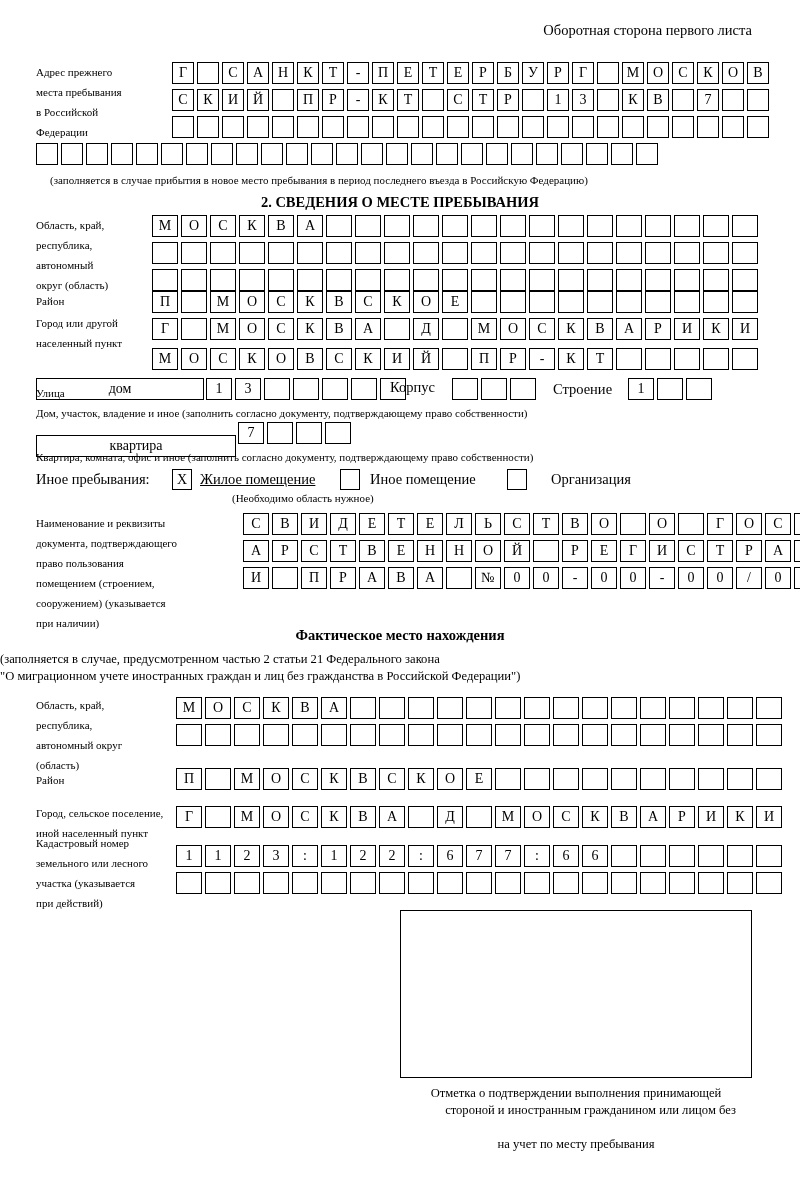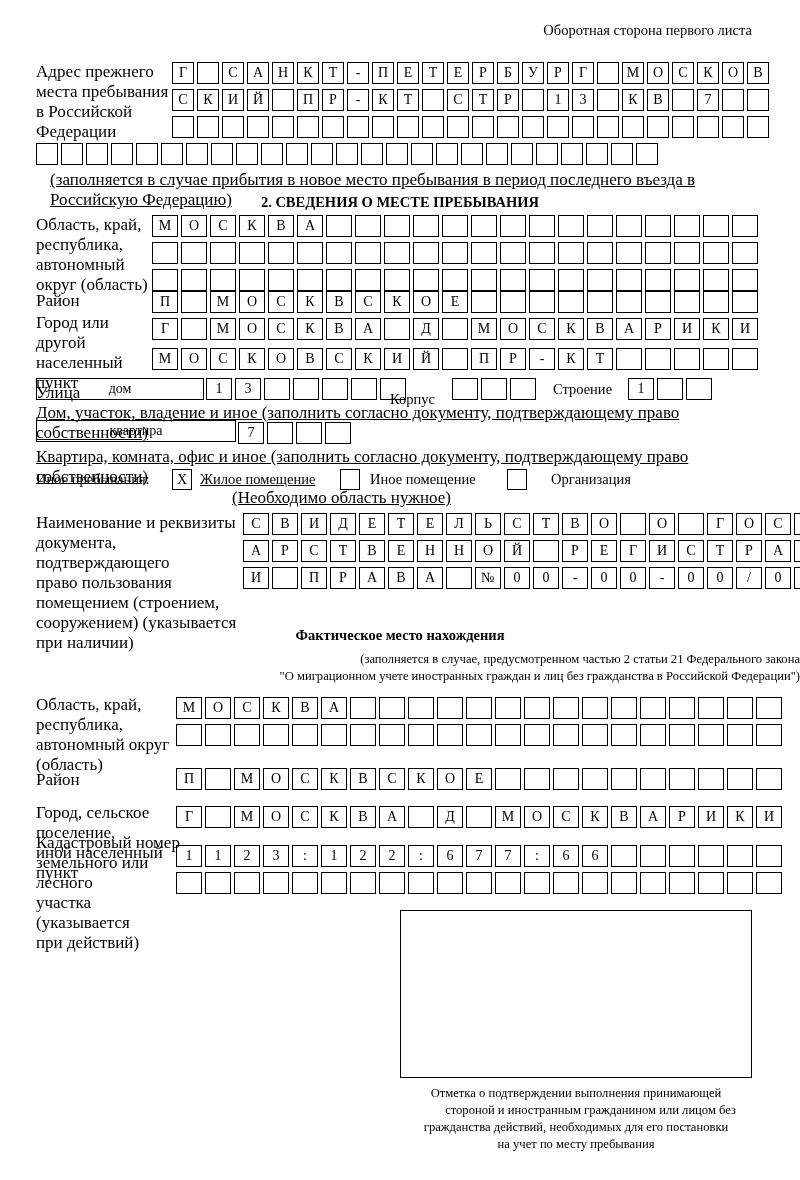--- a/index.html
+++ b/index.html
@@ -22,39 +22,38 @@
   }
   .hdr-right {
     position: absolute;
     top: 22px;
     right: 48px;
     font-size: 14.5px;
     white-space: nowrap;
   }
   .lbl {
     position: absolute;
-    font-size: 17px;
+    font-size: 11px;
     line-height: 20px;
     white-space: pre-line;
   }
   .lbl.small {
-    font-size: 17px;
-    text-decoration: underline;
+    font-size: 11px;
   }
   .center-title {
     position: absolute;
     width: 100%;
     text-align: center;
     font-weight: bold;
     font-size: 14.5px;
   }
   .center-note {
     position: absolute;
     width: 100%;
-    text-align: right;
+    text-align: left;
     font-size: 12.6px;
     line-height: 17px;
   }
   .cells {
     position: absolute;
     display: flex;
   }
   .cell {
     width: 26px;
     height: 22px;
@@ -381,36 +380,36 @@
   <div class="boxlabel" style="left:36px; top:378px; width:168px;">дом</div>
   <div class="cells" id="s2-house" style="left:206px; top:378px;">
       <div class="cell">1</div>
       <div class="cell">3</div>
       <div class="cell"></div>
       <div class="cell"></div>
       <div class="cell"></div>
       <div class="cell"></div>
       <div class="cell"></div>
     </div>
-  <div class="inlinetext" style="left:390px; top:388px;">Корпус</div>
+  <div class="inlinetext" style="left:390px; top:376px;">Корпус</div>
   <div class="cells" id="s2-korpus" style="left:452px; top:378px;">
       <div class="cell"></div>
       <div class="cell"></div>
       <div class="cell"></div>
     </div>
   <div class="inlinetext" style="left:553px; top:378px;">Строение</div>
   <div class="cells" id="s2-stroenie" style="left:628px; top:378px;">
       <div class="cell">1</div>
       <div class="cell"></div>
       <div class="cell"></div>
     </div>
 
   <div class="lbl small" style="left:36px; top:403px; width:740px;">Дом, участок, владение и иное (заполнить согласно документу, подтверждающему право собственности)</div>
 
-  <div class="boxlabel" style="left:36px; top:420px; width:200px;">квартира</div>
+  <div class="boxlabel" style="left:36px; top:435px; width:200px;">квартира</div>
   <div class="cells" id="s2-flat" style="left:238px; top:422px;">
       <div class="cell">7</div>
       <div class="cell"></div>
       <div class="cell"></div>
       <div class="cell"></div>
     </div>
   <div class="lbl small" style="left:36px; top:447px; width:740px;">Квартира, комната, офис и иное (заполнить согласно документу, подтверждающему право собственности)</div>
 
   <div class="inlinetext" style="left:36px; top:468px;">Иное пребывания:</div>
   <div class="checkbox" style="left:172px; top:469px;">X</div>
@@ -647,16 +646,15 @@
       <div class="cell"></div>
       <div class="cell"></div>
       <div class="cell"></div>
       <div class="cell"></div>
       <div class="cell"></div>
     </div>
 
   <div class="bigbox" style="left:400px; top:910px; width:352px; height:168px;"></div>
   <div class="footnote" style="left:392px; top:1085px; width:368px;">Отметка о подтверждении выполнения принимающей</div>
   <div class="footnote" style="left:368px; top:1102px; width:368px;text-align:right;">стороной и иностранным гражданином или лицом без</div>
-  <div class="footnote" style="left:392px; top:1119px; width:368px;">гражданства действий, необходимых для его постановки</div>
   <div class="footnote" style="left:392px; top:1136px; width:368px;">на учет по месту пребывания</div>
 
 </div>
 
 </body></html>

